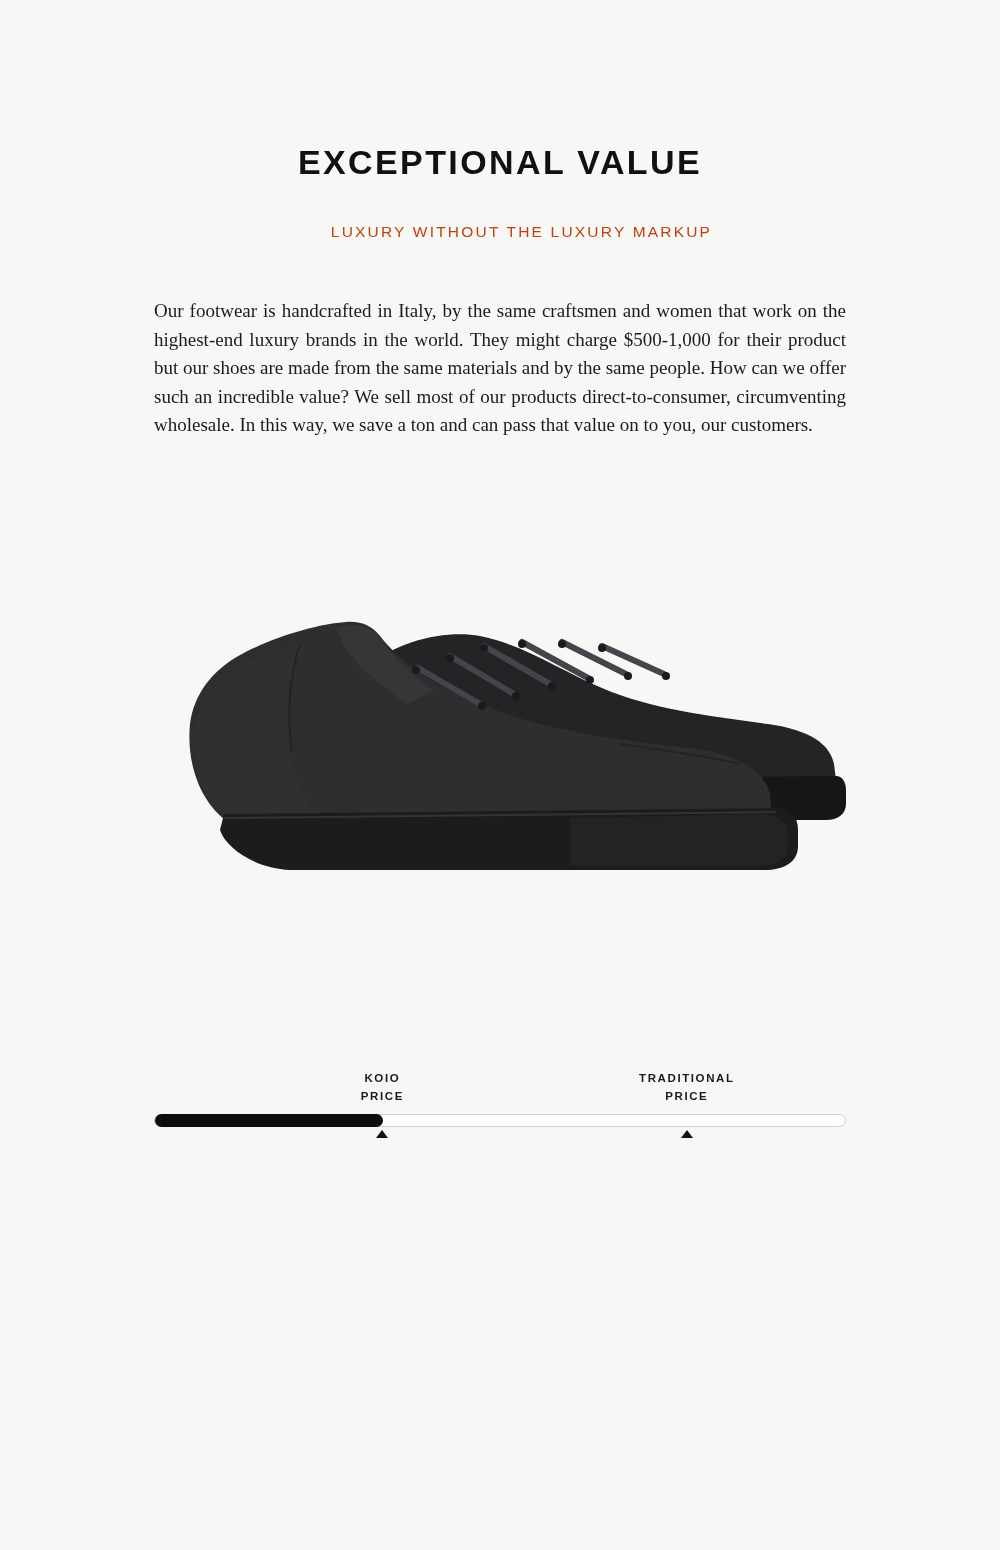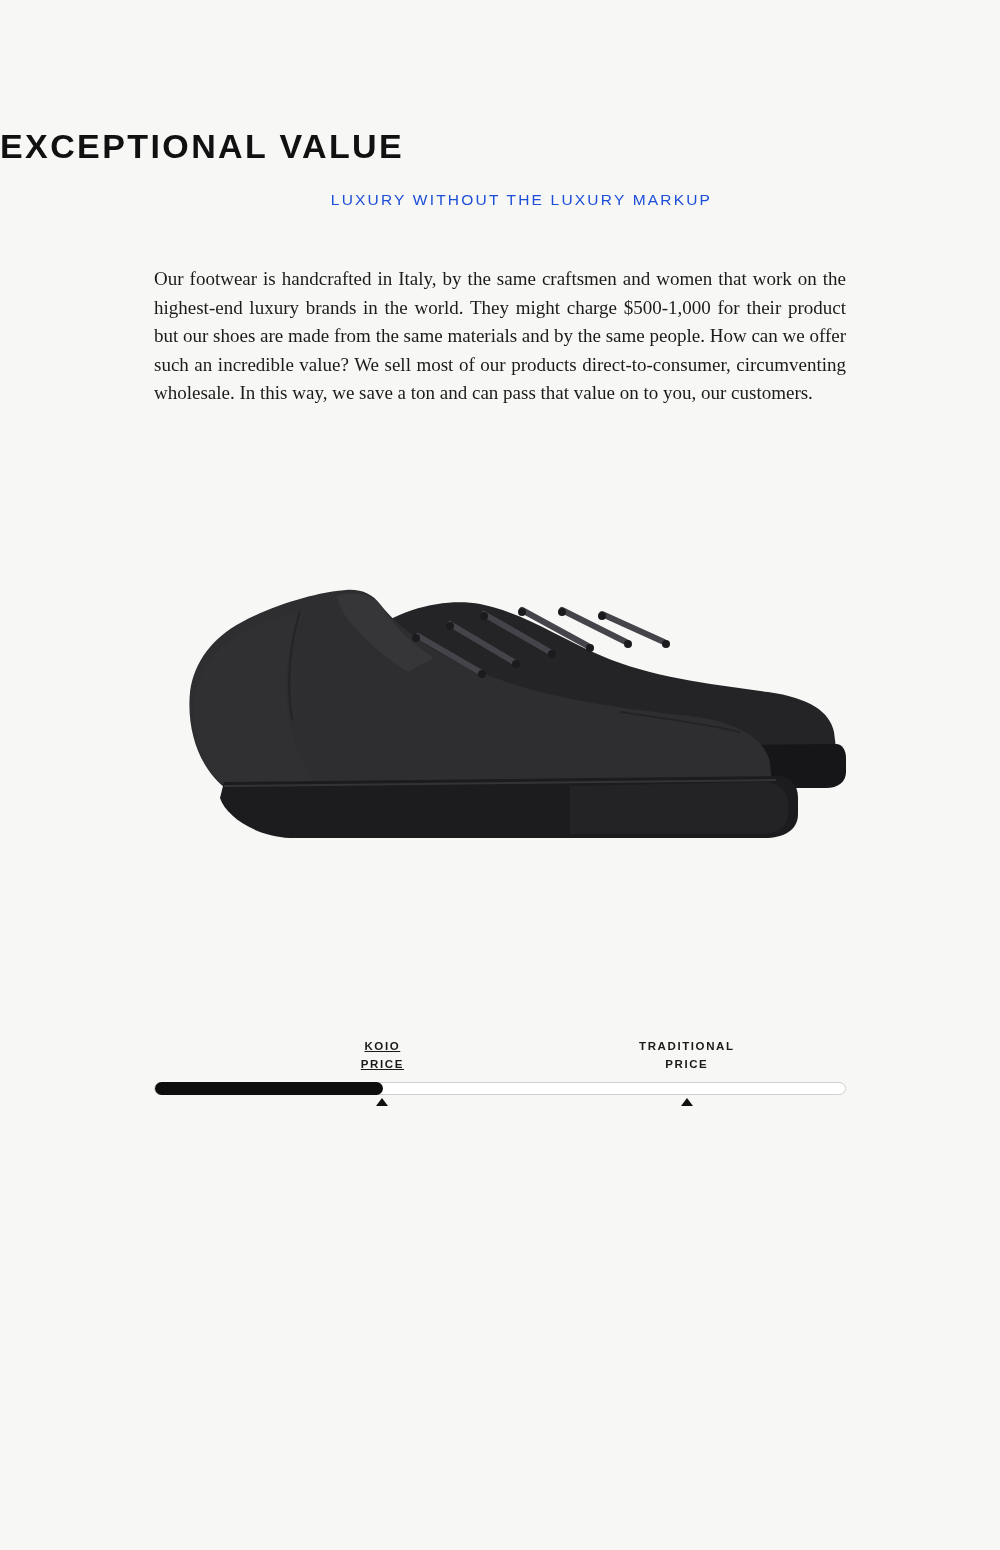--- a/index.html
+++ b/index.html
@@ -16,37 +16,37 @@
   }
   .page {
     position: relative;
     width: 1000px;
     height: 1550px;
     box-sizing: border-box;
   }
 
   
   .headline {
-    margin: 0;
+    margin: 16px;
     padding-top: 128px;
-    text-align: left;
+    text-align: center;
     font-size: 34px;
     font-weight: 700;
     letter-spacing: 2.4px;
     line-height: 1.1;
     color: #111111;
   }
   .subhead {
     margin: 0;
     padding-top: 26px;
     text-align: center;
     font-size: 15.5px;
     font-weight: 500;
     letter-spacing: 2.2px;
-    color: #1d4ed8;
+    color: #c2410c;
     padding-left: 43px;
   }
 
   
   .body-copy {
     margin: 0 auto;
     width: 692px;
     padding-top: 56px;
     font-family: "Liberation Serif", serif;
     font-size: 19px;
@@ -86,21 +86,21 @@
     position: absolute;
     text-align: center;
     font-size: 11.5px;
     font-weight: 700;
     letter-spacing: 1.6px;
     line-height: 1.55;
     color: #1a1a1a;
     transform: translateX(-50%);
     white-space: pre-line;
   }
-  .chart-label.koio { left: 33%; text-decoration: underline; }
+  .chart-label.koio { left: 33%; }
   .chart-label.lux  { left: 77%; }
 
   .bar-track {
     position: relative;
     height: 13px;
     border-radius: 7px;
     border: 1px solid #cfcfcb;
     background: #ffffff;
     box-sizing: border-box;
   }

